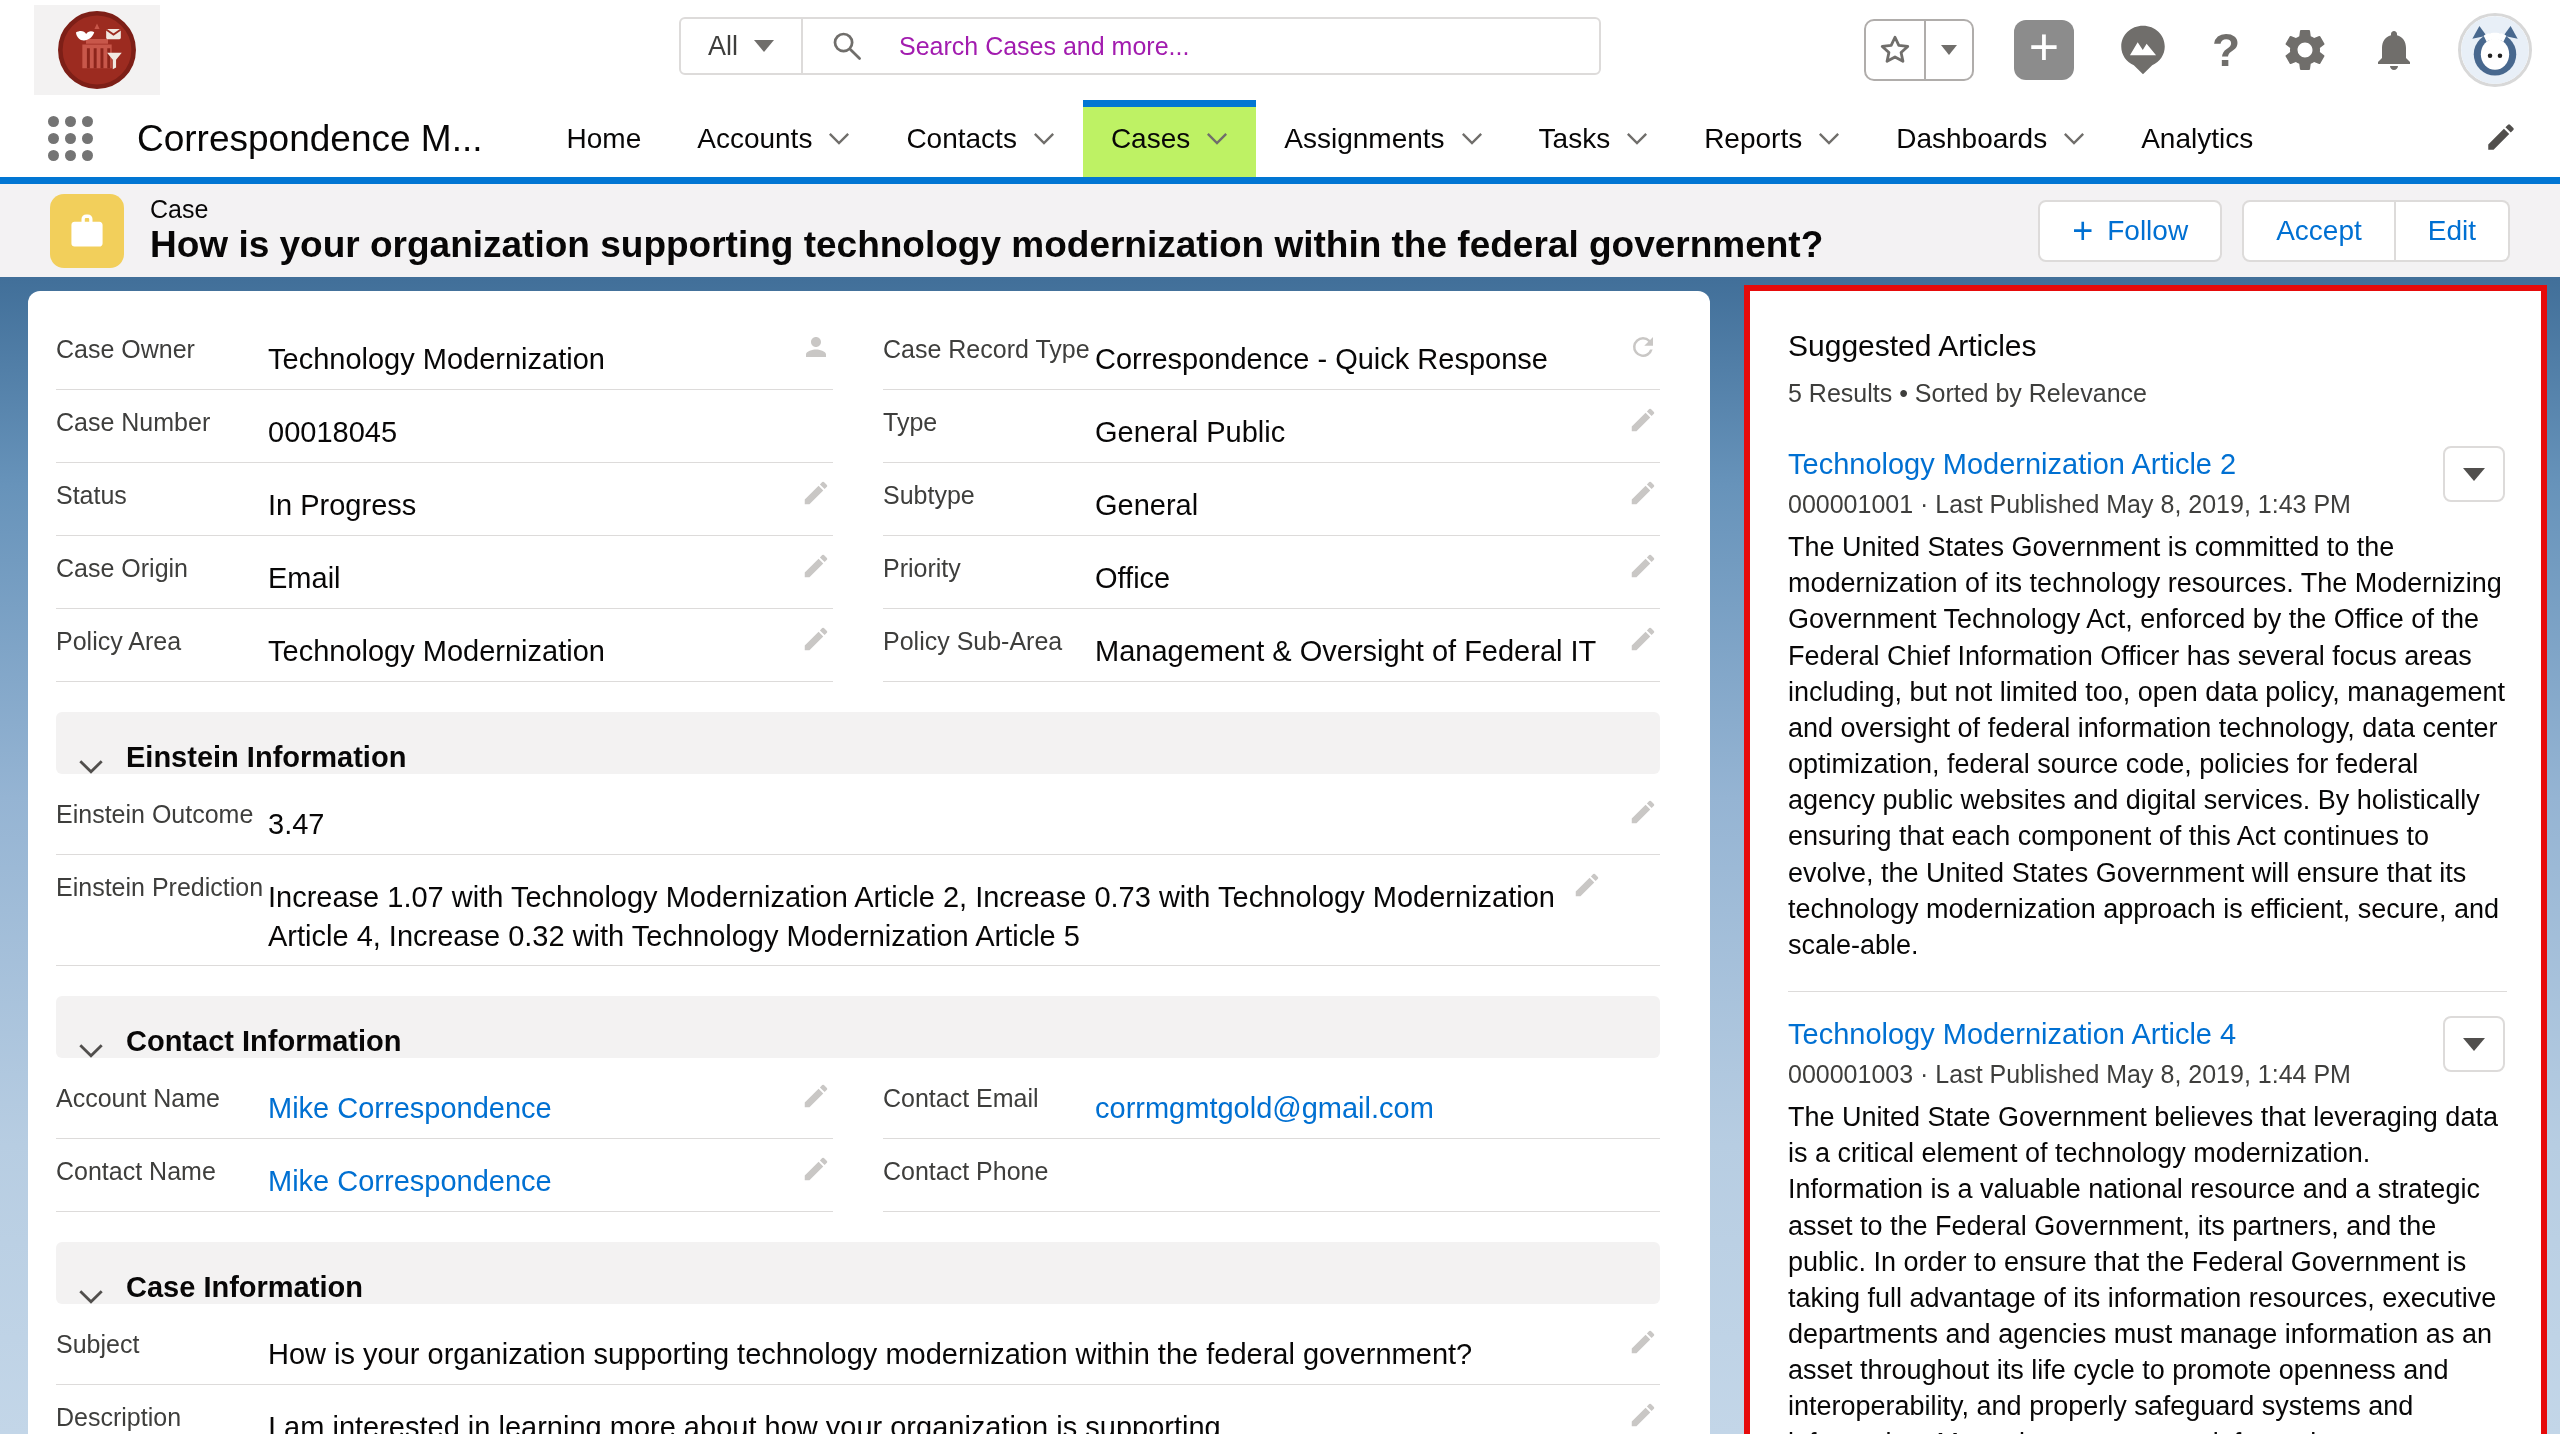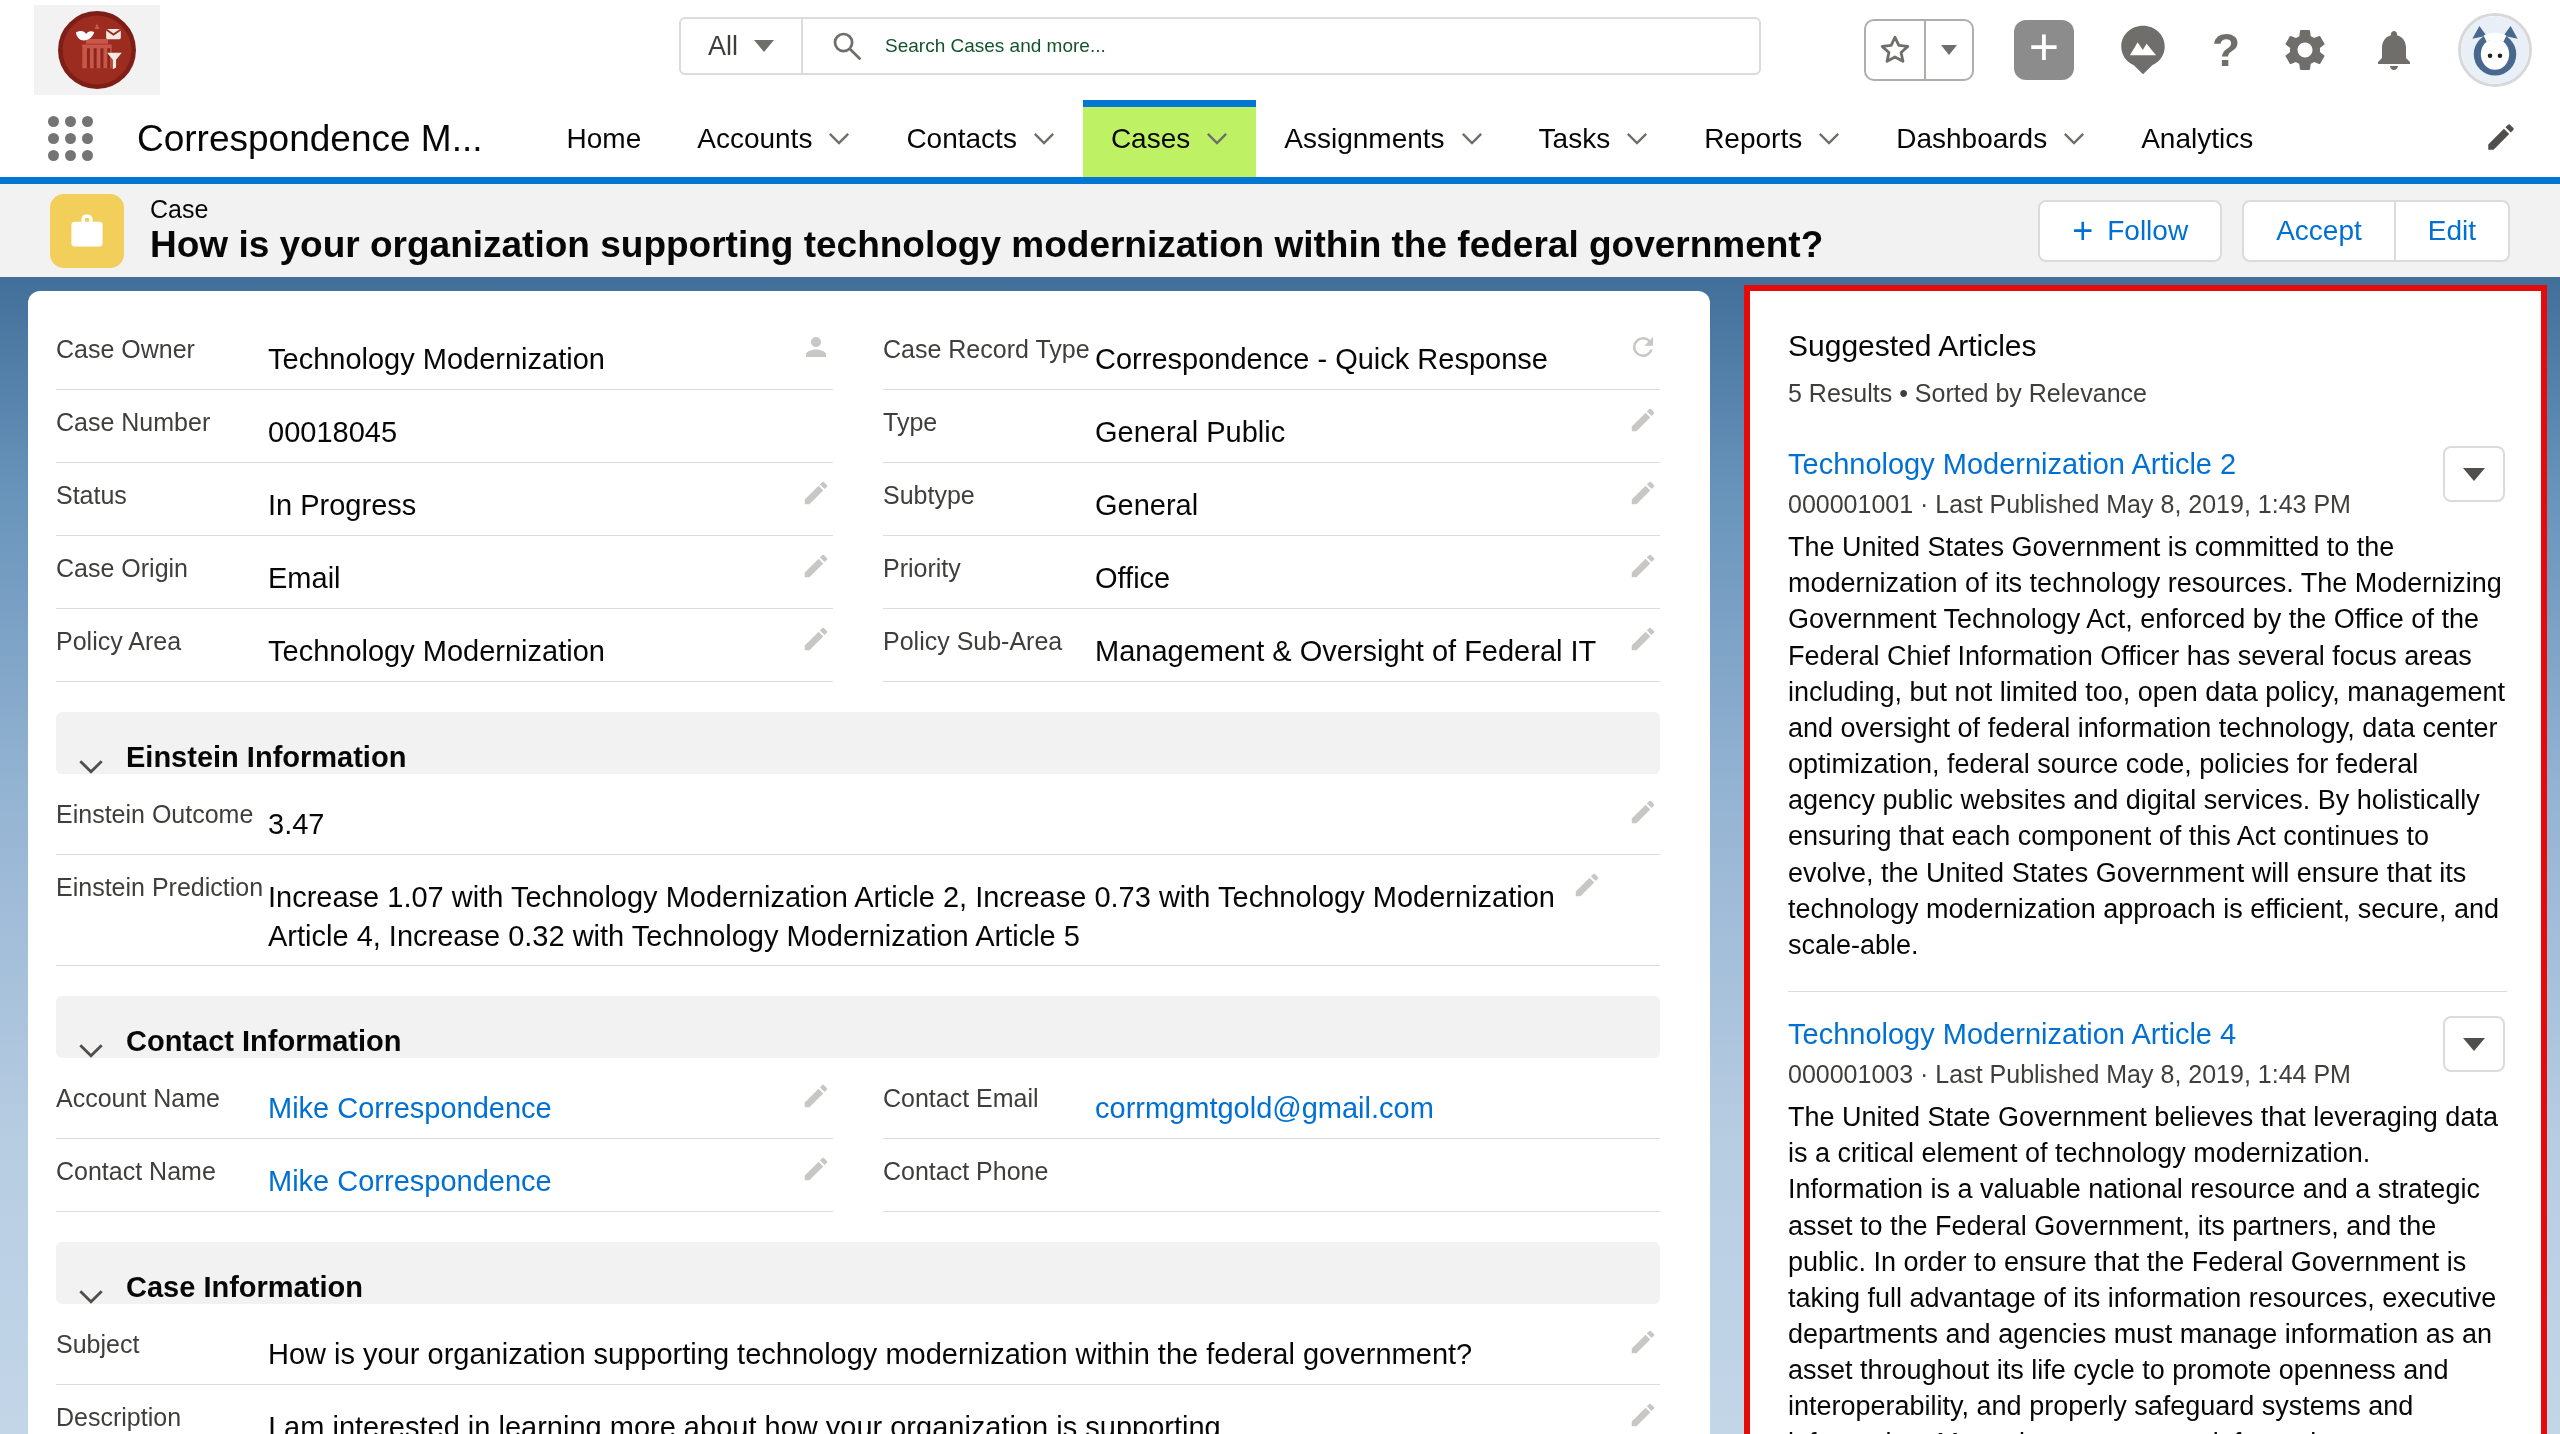--- a/index.html
+++ b/index.html
@@ -2,25 +2,25 @@
 <html><head>
 <meta charset="utf-8">
 <style>
   * { margin:0; padding:0; box-sizing:border-box; }
   html,body { width:2560px; height:1434px; overflow:hidden; background:#fff;
               font-family:"Liberation Sans", sans-serif; color:#080707; }
 
   
   .global-header { height:100px; background:#fff; position:relative; display:flex; align-items:center; }
   .logo-box { margin-left:34px; width:126px; height:90px; background:#f3f2f2; display:flex; align-items:center; justify-content:center; }
-  .search-combo { position:absolute; left:679px; top:17px; width:1082px; height:58px; border:2px solid #dddbda; border-radius:6px; display:flex; background:#fff; }
+  .search-combo { position:absolute; left:679px; top:17px; width:922px; height:58px; border:2px solid #dddbda; border-radius:6px; display:flex; background:#fff; }
   .search-scope { width:122px; display:flex; align-items:center; justify-content:center; gap:16px; border-right:2px solid #dddbda; font-size:27px; color:#3e3e3c; cursor:pointer; }
   .tri-down { width:0; height:0; border-left:10px solid transparent; border-right:10px solid transparent; border-top:12px solid #706e6b; }
   .search-main { flex:1; display:flex; align-items:center; gap:22px; padding-left:28px; }
-  .search-ph { font-size:19px; color:#14532d; }
+  .search-ph { font-size:25px; color:#a21caf;margin-left:14px; }
   .hdr-actions { margin-left:auto; margin-right:28px; display:flex; align-items:center; gap:40px; }
   .fav-group { display:flex; }
   .fav-star { width:62px; height:62px; border:2px solid #b0adab; border-radius:10px 0 0 10px; display:flex; align-items:center; justify-content:center; background:#fff; }
   .fav-drop { width:48px; height:62px; border:2px solid #b0adab; border-left:none; border-radius:0 10px 10px 0; display:flex; align-items:center; justify-content:center; background:#fff; }
   .plus-box { width:60px; height:60px; border-radius:12px; background:#8c8c8c; color:#fff; font-size:52px; line-height:54px; text-align:center; font-weight:400; }
   .help-q { font-size:46px; color:#706e6b; font-weight:700; }
   .avatar { width:74px; height:74px; border-radius:50%; border:3px solid #d8d8d8; overflow:hidden; }
 
   
   .navbar { height:84px; background:#fff; border-bottom:7px solid #0176d3; display:flex; align-items:stretch; }

